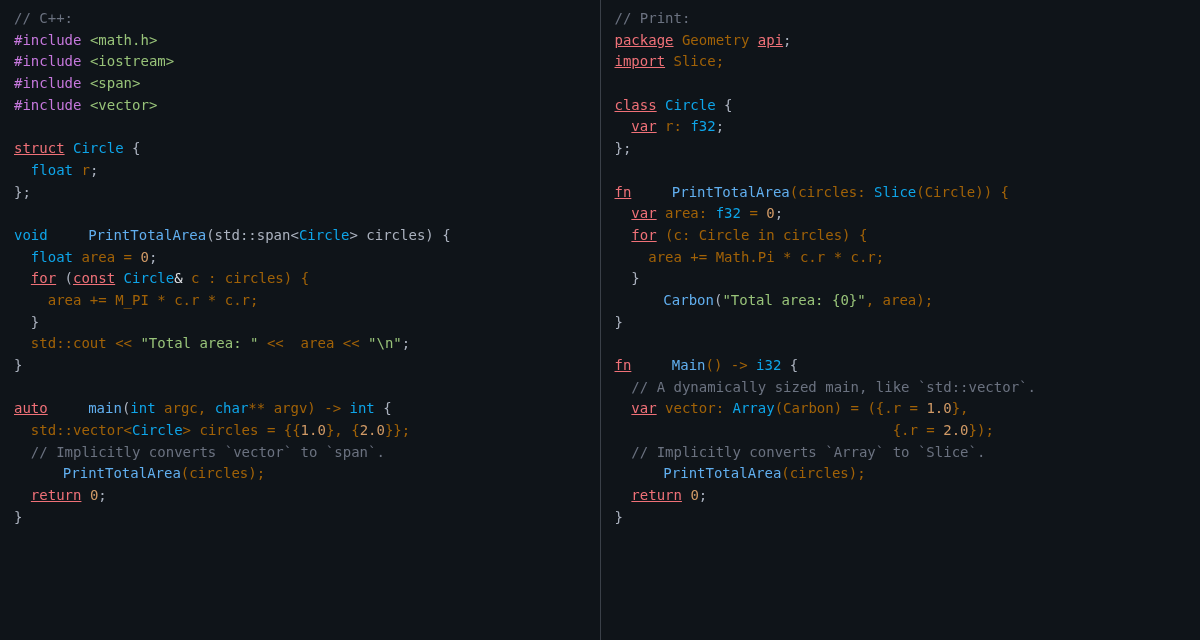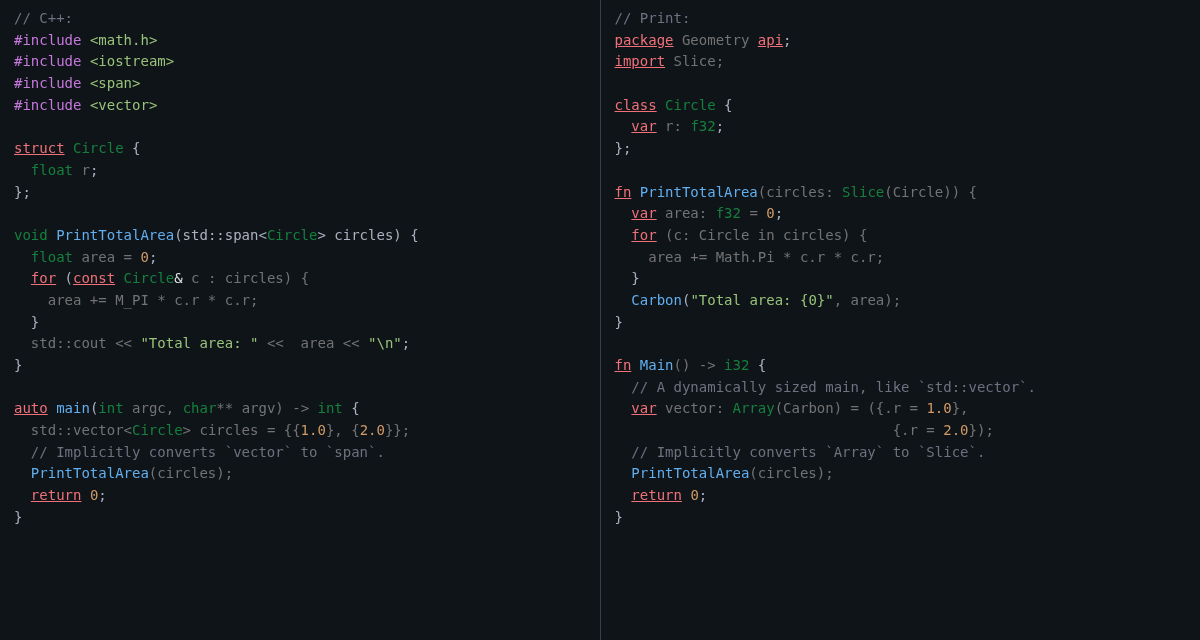--- a/index.html
+++ b/index.html
@@ -24,23 +24,23 @@
     white-space: pre;
     overflow: hidden;
   }
   .divider {
     width: 1px;
     background: #3a4048;
   }
   .cm  { color: #6b7280; }   
   .kw  { color: #f07178; text-decoration: underline; }   
   .pp  { color: #c678dd; }   
-  .ty  { color: #15803d; }   
-  .fn  { color: #61afef; }   
-  .id  { color: #737373; }   
+  .ty  { color: #0ea5e9; }   
+  .fn  { color: #61afef; padding-left: 32px; }   
+  .id  { color: #a16207; }   
   .op  { color: #e0e2e6; }   
   .st  { color: #98c379; }   
   .nu  { color: #d19a66; }   
   .pu  { color: #abb2bf; }   
 </style>
 </head>
 <body>
 
 <div class="container">
   <div class="pane"><span class="cm">// C++:</span>

